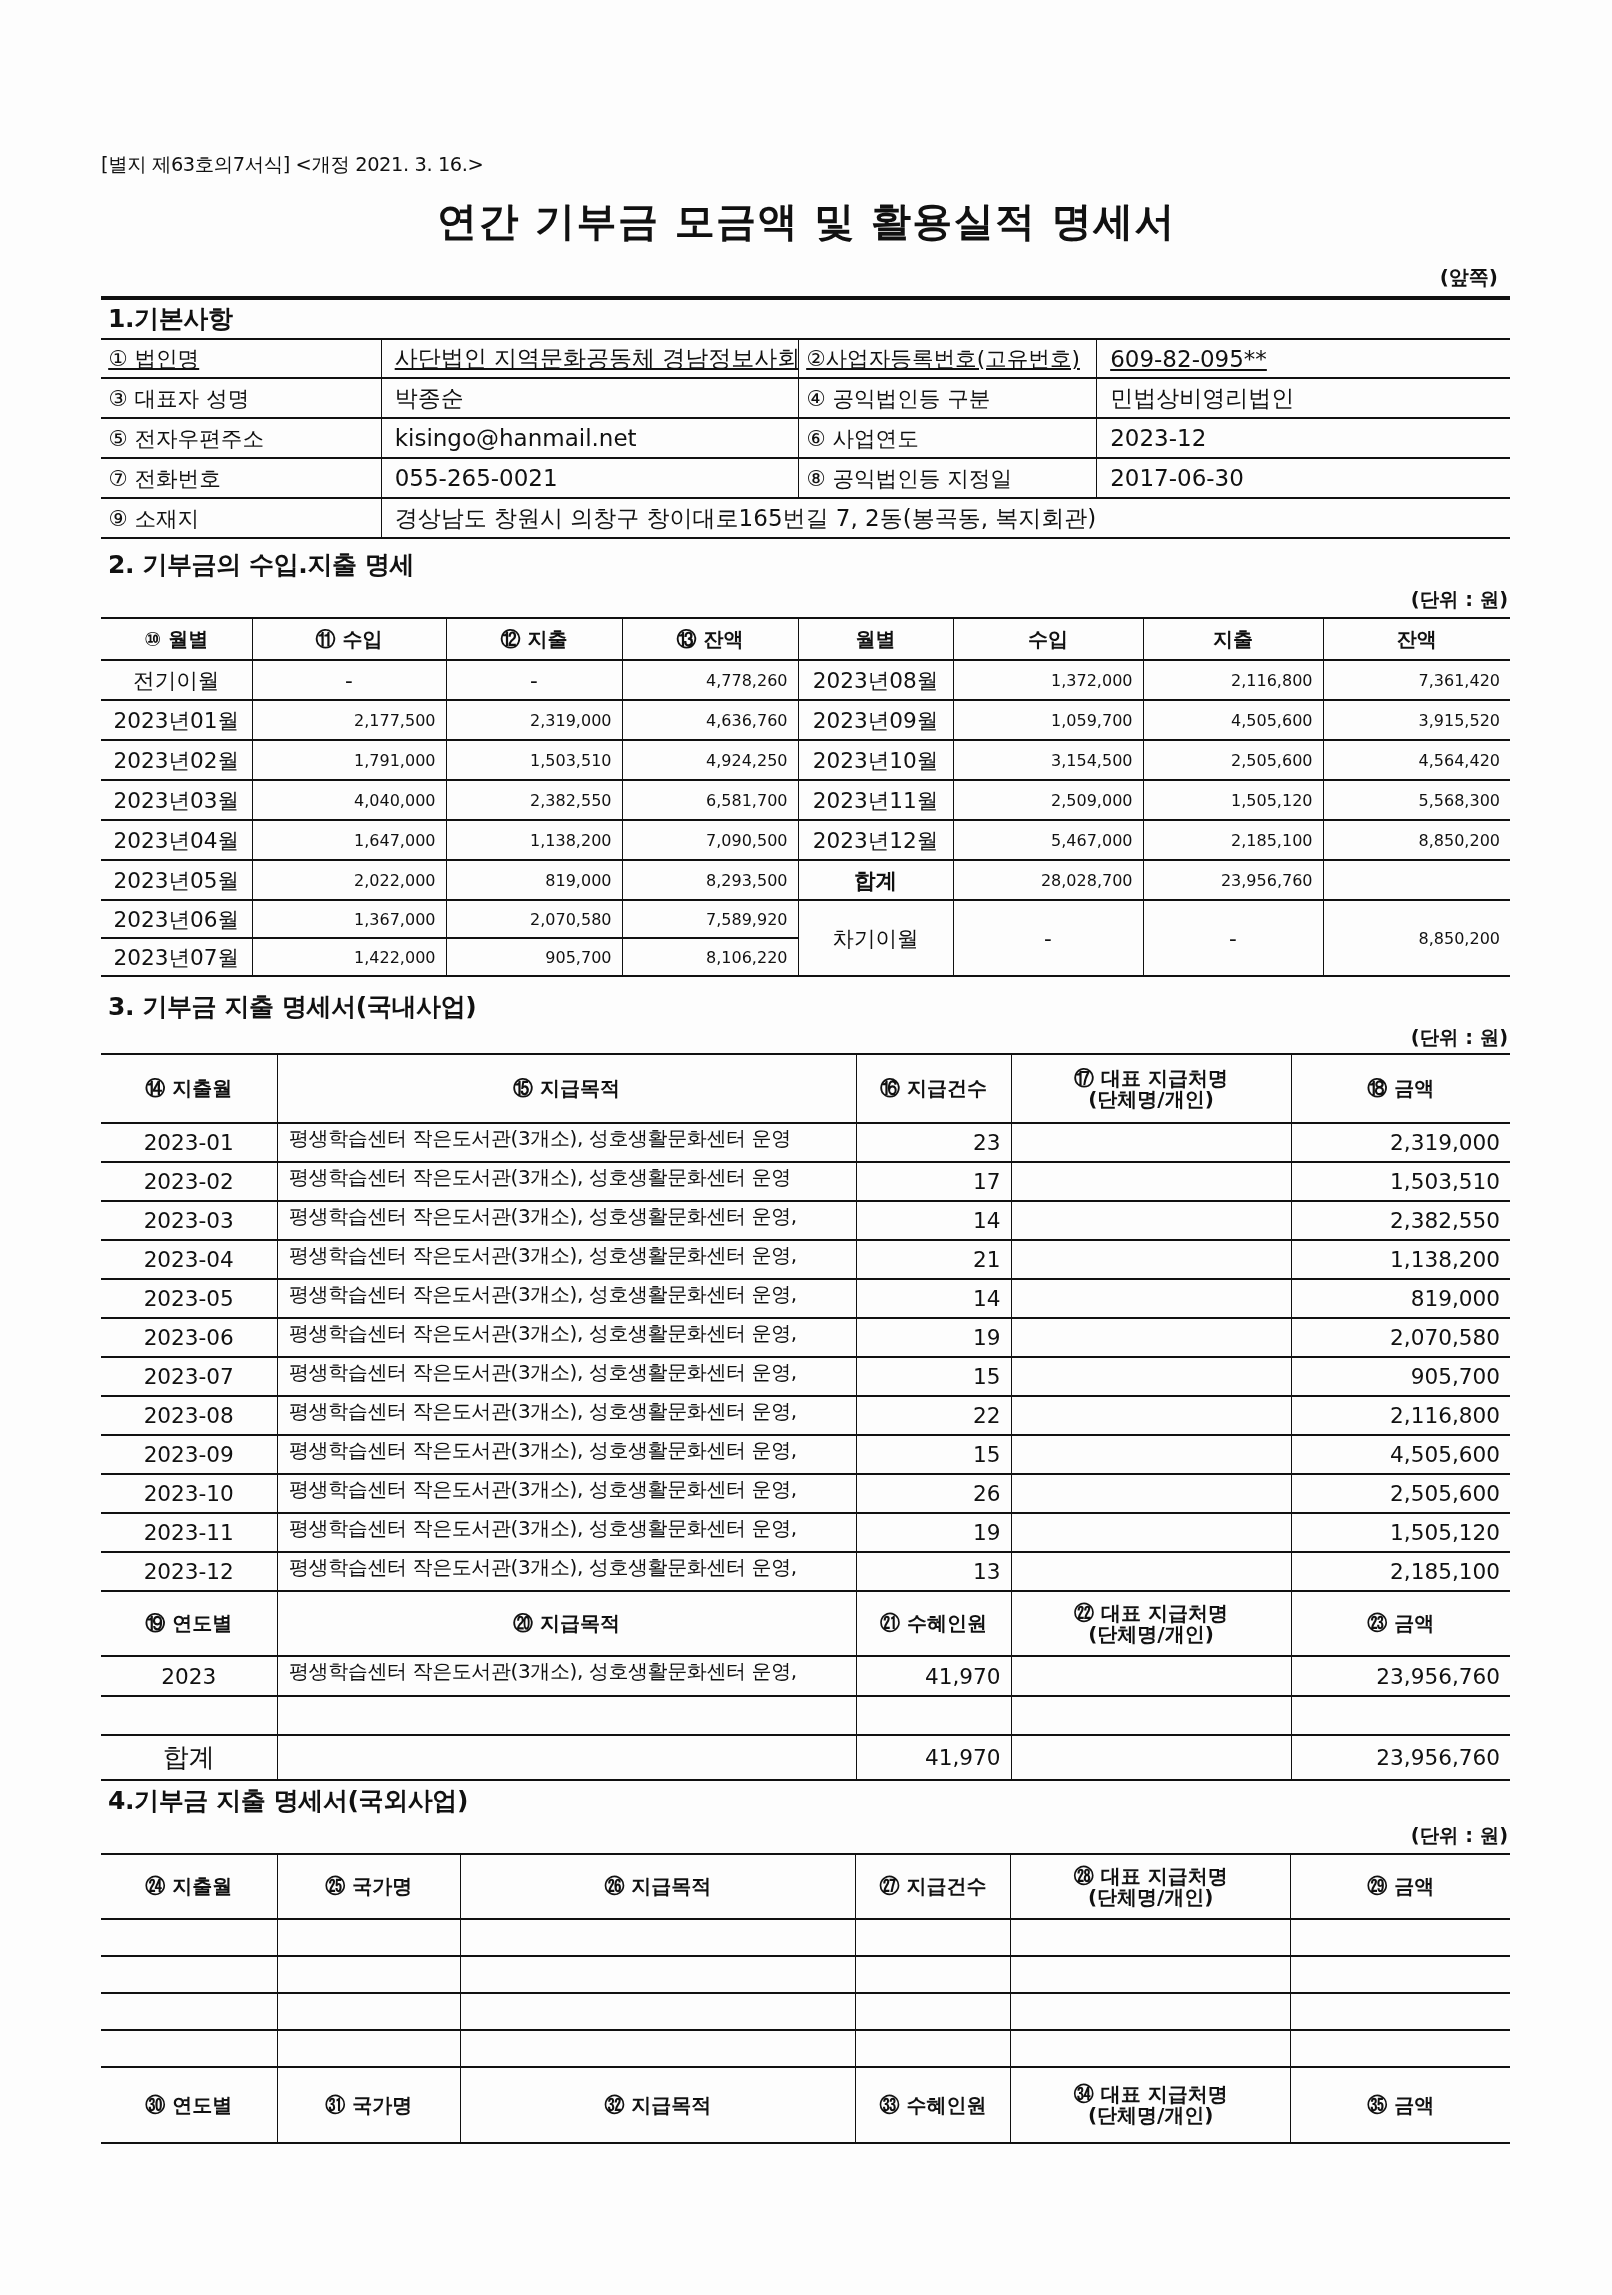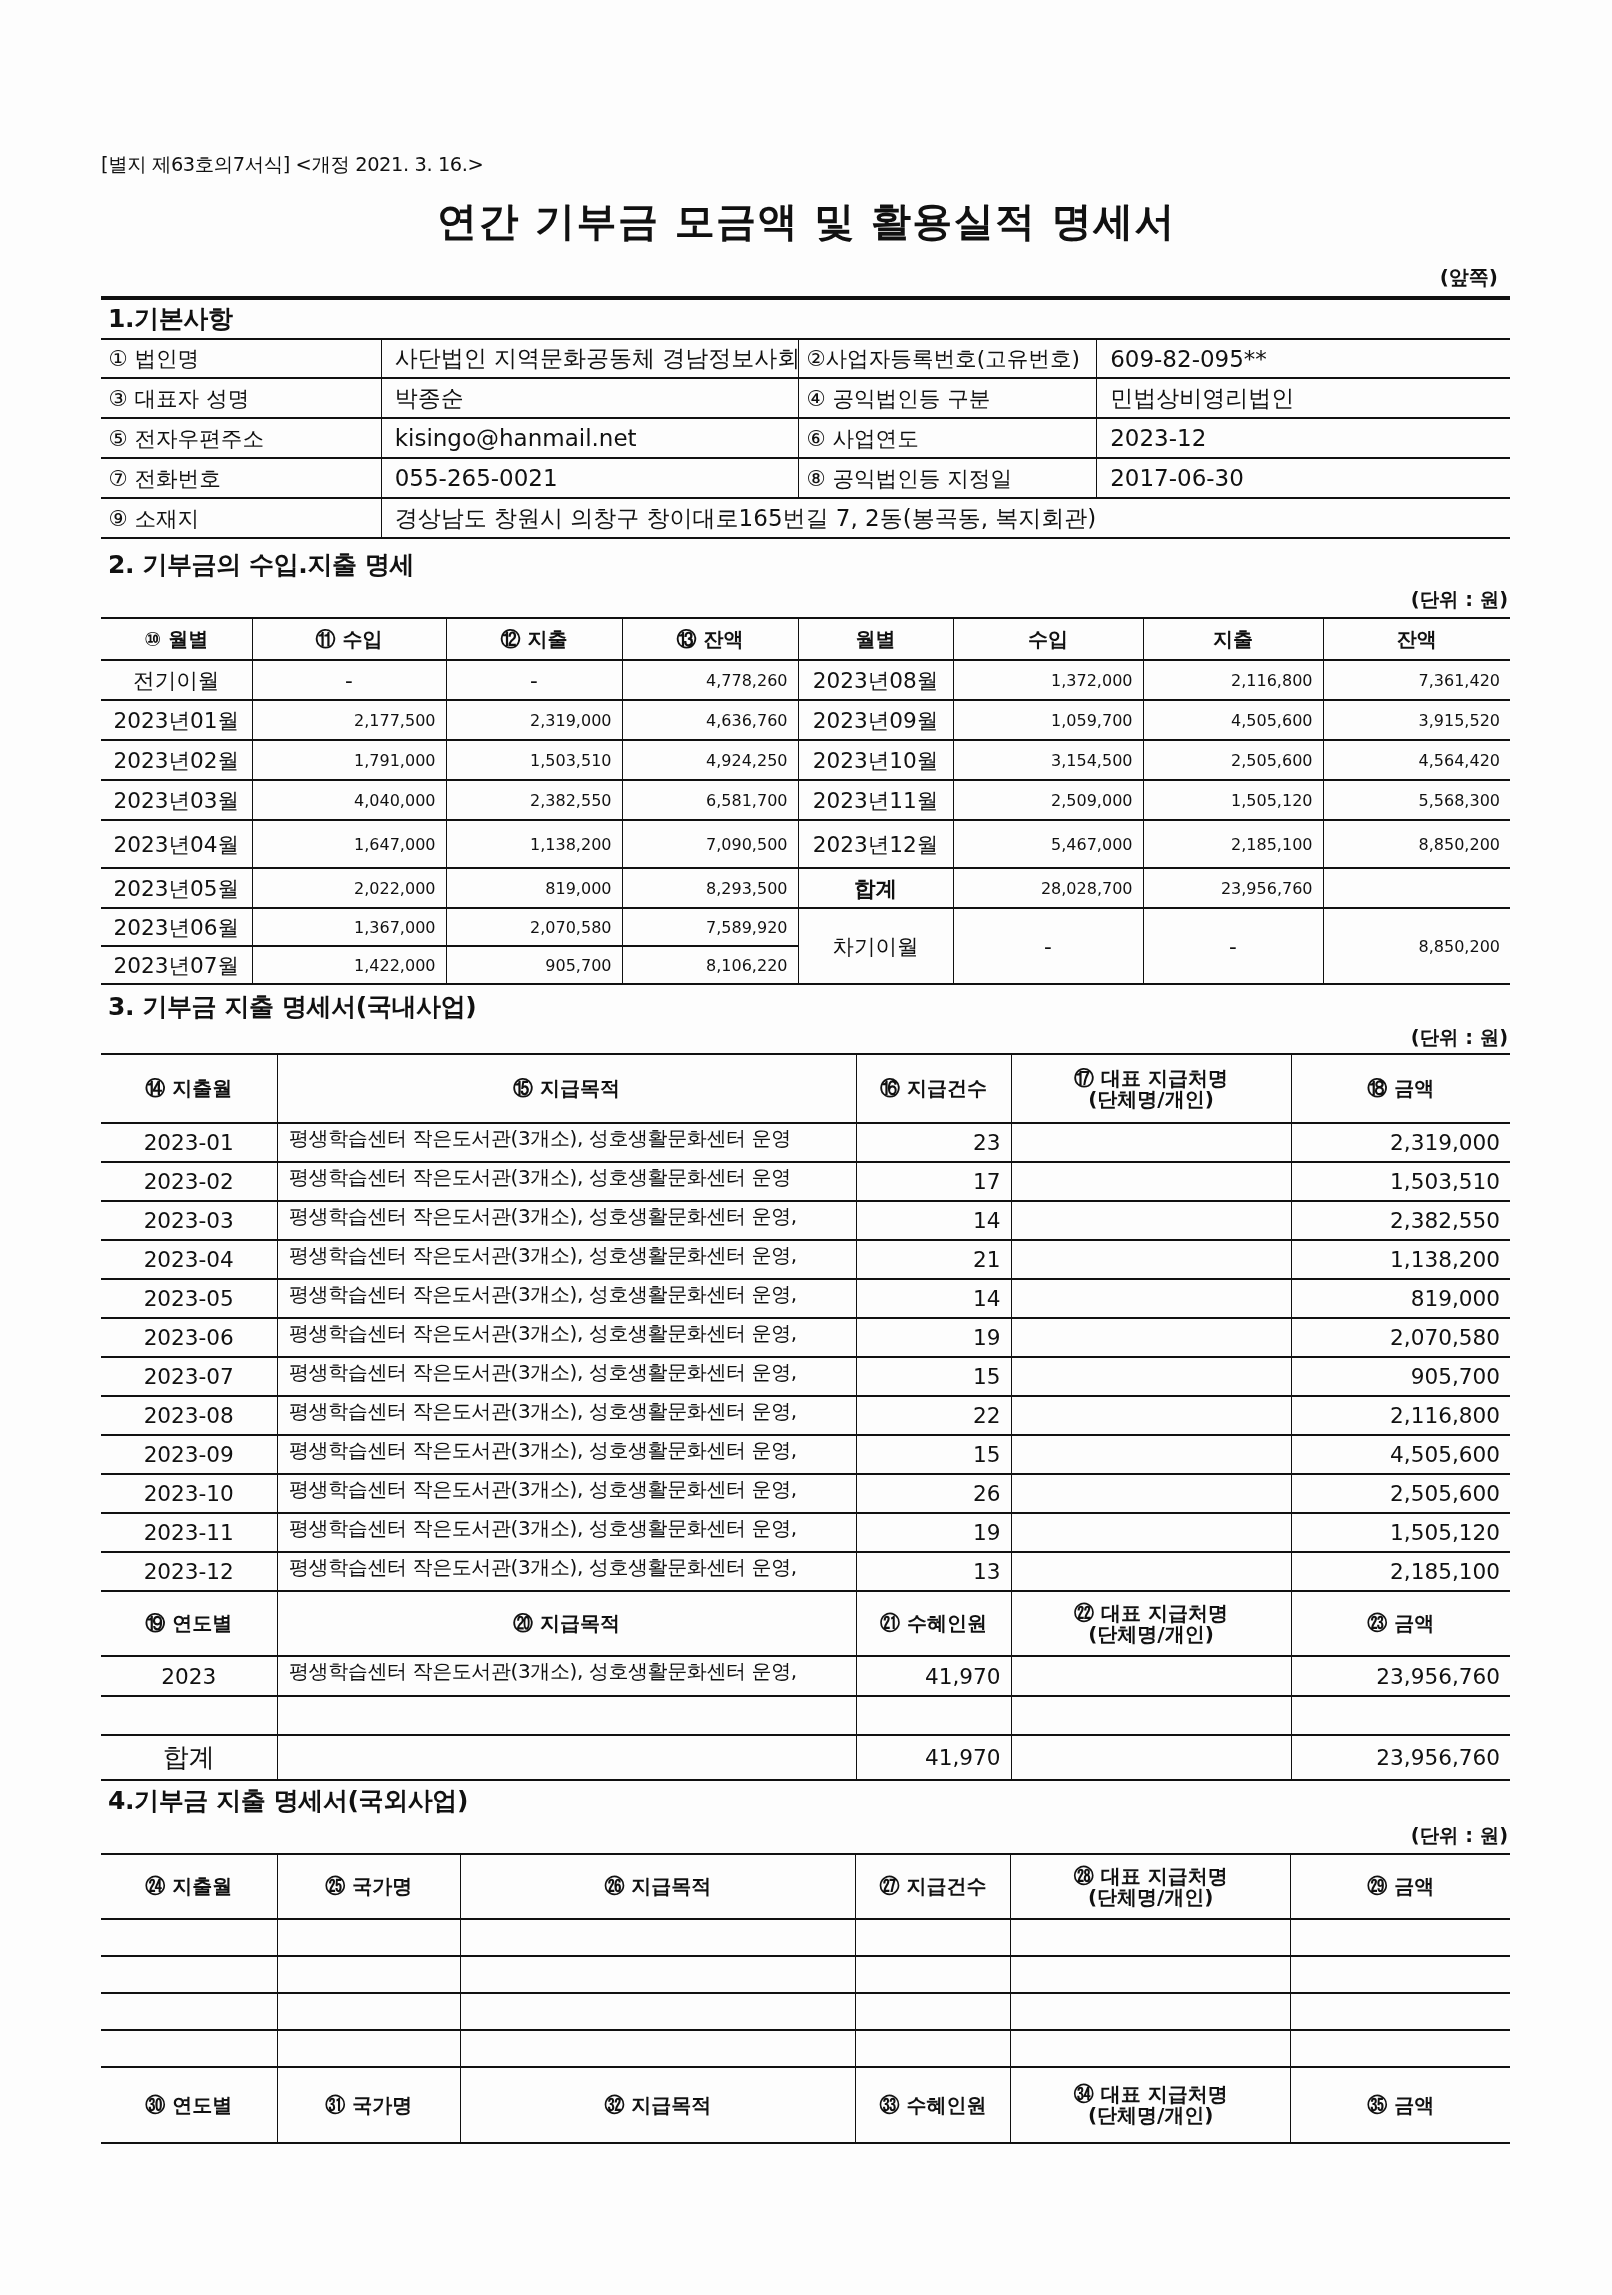--- a/index.html
+++ b/index.html
@@ -37,21 +37,21 @@
 
 <div class="abs sec-title" style="top:302px;">1.기본사항</div>
 <table style="top:338px;" class="t-top">
   <colgroup>
       <col style="width:280px">
       <col style="width:417px">
       <col style="width:298px">
       <col style="width:413px">
     </colgroup>
   <tbody>
-    <tr style="height:39px;">
+    <tr style="height:39px;text-decoration:underline;">
       <td class="lbl">① 법인명</td>
       <td class="val">사단법인 지역문화공동체 경남정보사회연</td>
       <td class="lbl">②사업자등록번호(고유번호)</td>
       <td class="val">609-82-095**</td>
     </tr>
     <tr style="height:40px;">
       <td class="lbl">③ 대표자 성명</td>
       <td class="val">박종순</td>
       <td class="lbl">④ 공익법인등 구분</td>
       <td class="val">민법상비영리법인</td>
@@ -132,21 +132,21 @@
     <tr style="height:40px;margin-top:36px;">
       <td class="c mid">2023년03월</td>
       <td class="r num-sm">4,040,000</td>
       <td class="r num-sm">2,382,550</td>
       <td class="r num-sm">6,581,700</td>
       <td class="c mid">2023년11월</td>
       <td class="r num-sm">2,509,000</td>
       <td class="r num-sm">1,505,120</td>
       <td class="r num-sm">5,568,300</td>
     </tr>
-    <tr style="height:48px;">
+    <tr style="height:40px;">
       <td class="c mid">2023년04월</td>
       <td class="r num-sm">1,647,000</td>
       <td class="r num-sm">1,138,200</td>
       <td class="r num-sm">7,090,500</td>
       <td class="c mid">2023년12월</td>
       <td class="r num-sm">5,467,000</td>
       <td class="r num-sm">2,185,100</td>
       <td class="r num-sm">8,850,200</td>
     </tr>
     <tr style="height:40px;">

